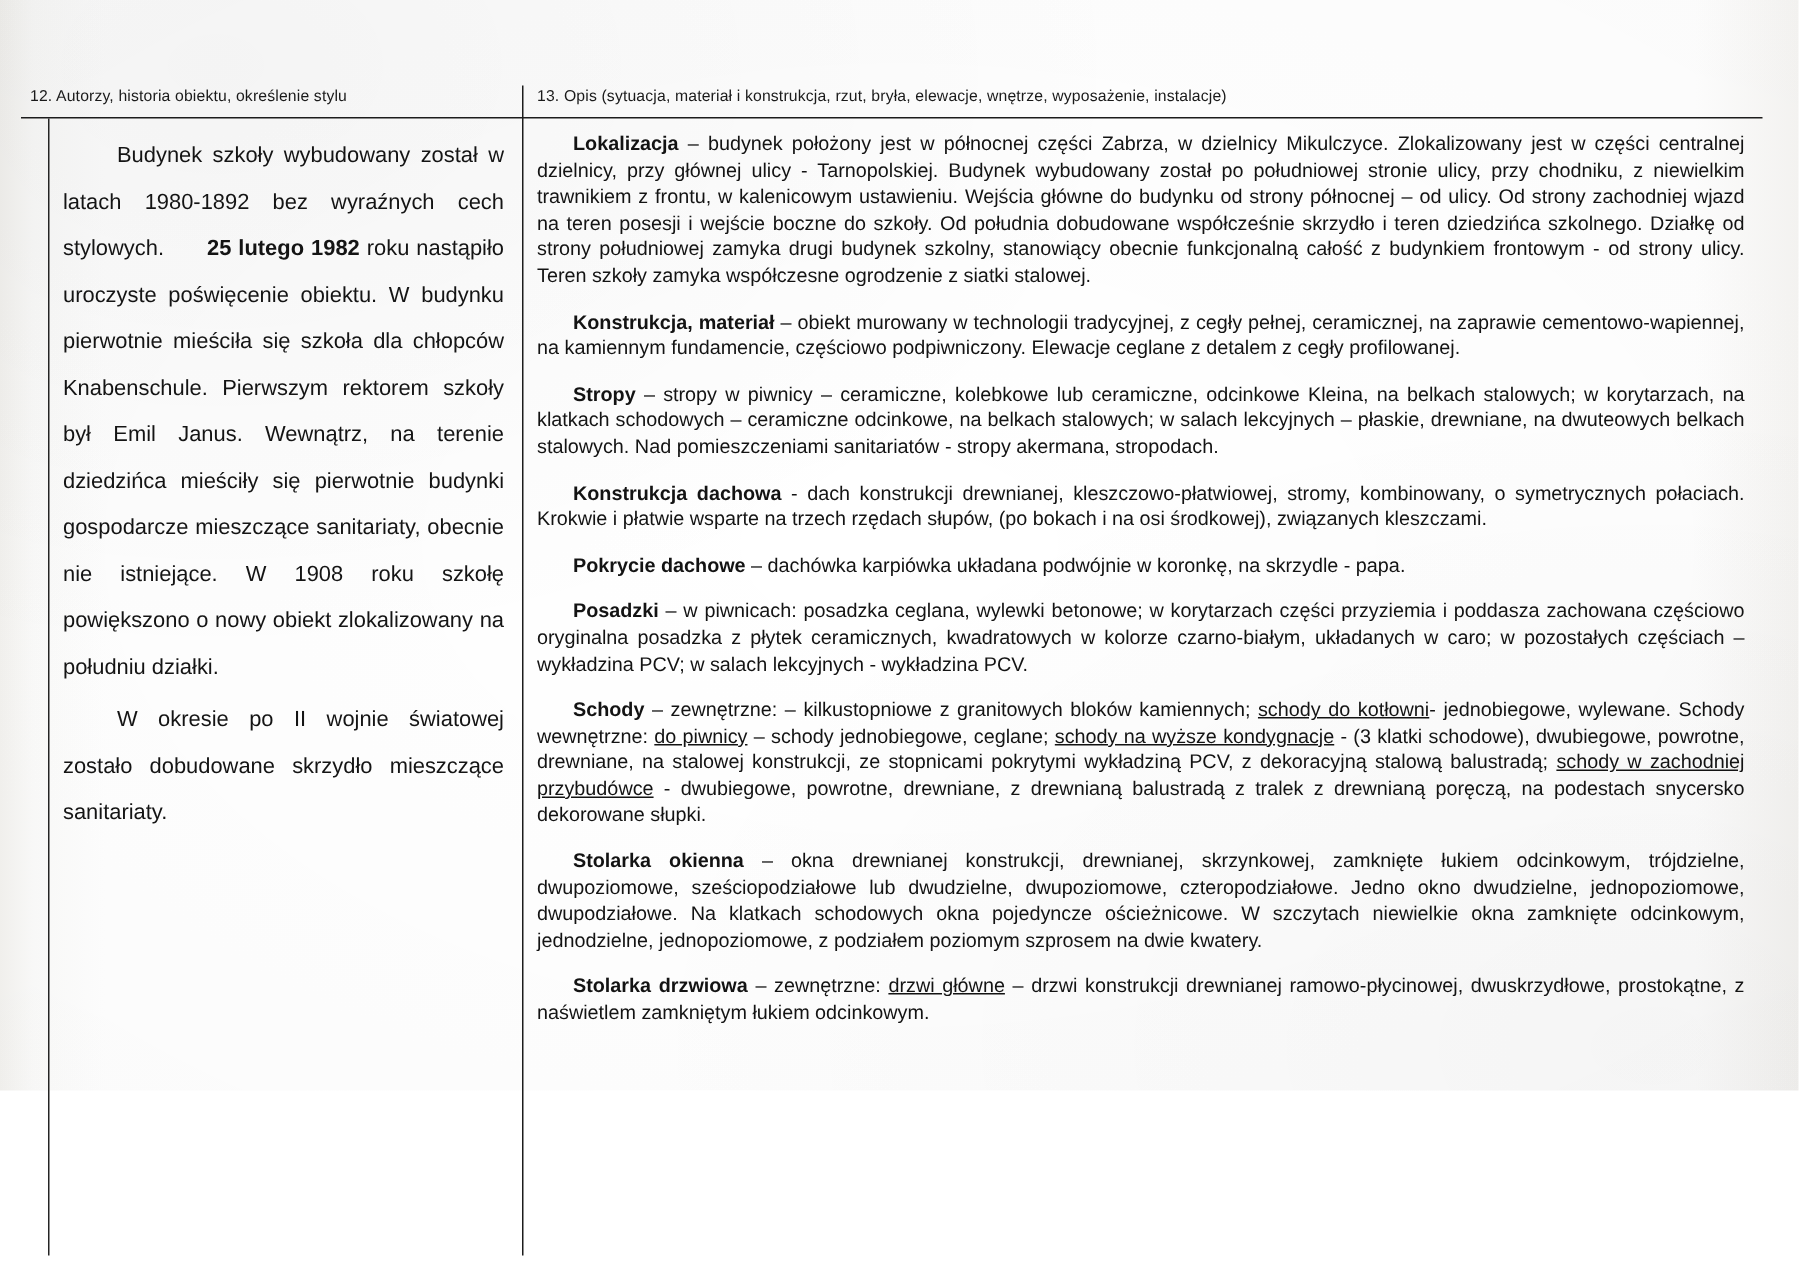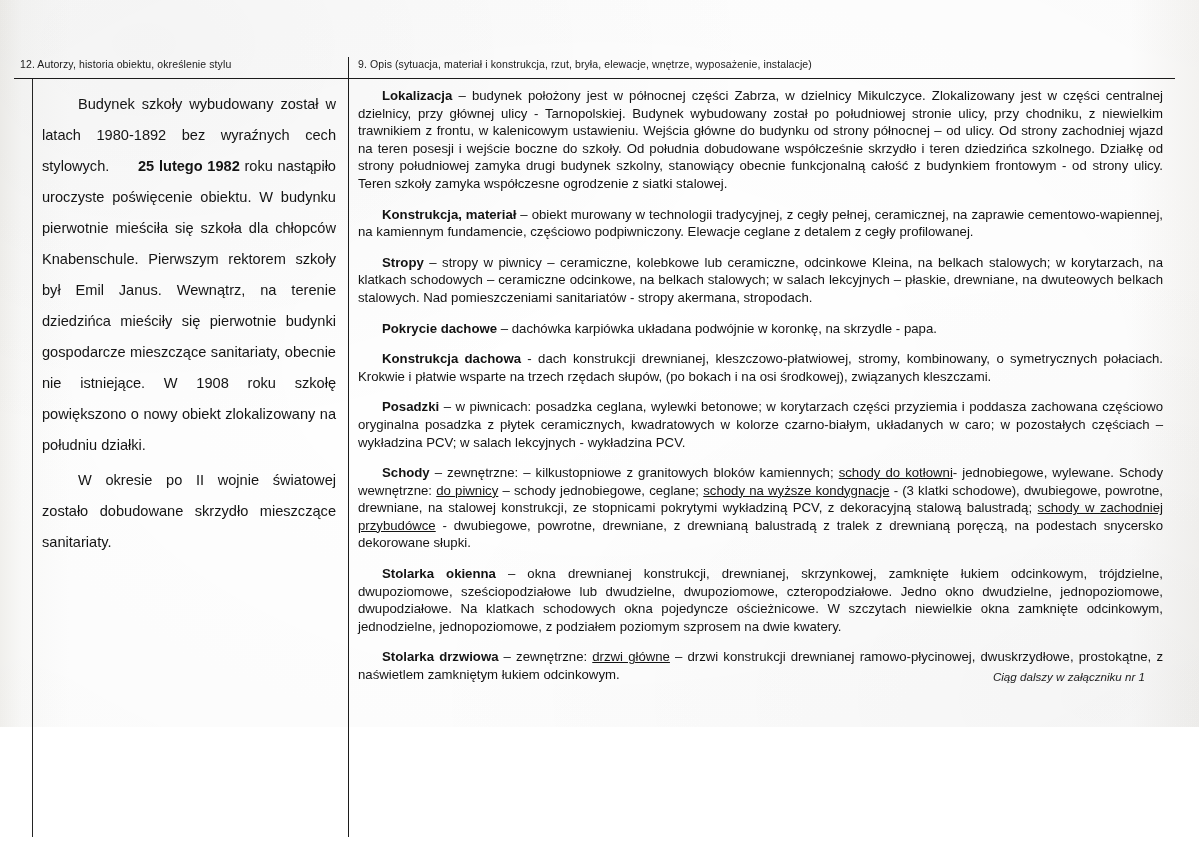--- a/index.html
+++ b/index.html
@@ -141,39 +141,38 @@
 </head>
 <body>
 
 <div class="page">
   <div class="paper-noise"></div>
 
   <div class="sheet">
 
     <div class="hdr-row">
       <div class="hdr-cell left">12. Autorzy, historia obiektu, określenie stylu</div>
-      <div class="hdr-cell right">9. Opis (sytuacja, materiał i konstrukcja, rzut, bryła, elewacje, wnętrze, wyposażenie, instalacje)</div>
+      <div class="hdr-cell right">13. Opis (sytuacja, materiał i konstrukcja, rzut, bryła, elewacje, wnętrze, wyposażenie, instalacje)</div>
     </div>
 
     <div class="rule-top"></div>
     <div class="vrule"></div>
     <div class="vrule-left-edge"></div>
 
     <div class="col-left">
       <p><span>Budynek szkoły wybudowany został w latach 1980-1892 bez wyraźnych cech stylowych. </span><span class="lead">25 lutego 1982</span><span> roku nastąpiło uroczyste poświęcenie obiektu. W budynku pierwotnie mieściła się szkoła dla chłopców </span><span class="it">Knabenschule</span><span>. Pierwszym rektorem szkoły był Emil Janus. Wewnątrz, na terenie dziedzińca mieściły się pierwotnie budynki gospodarcze mieszczące sanitariaty, obecnie nie istniejące. W 1908 roku szkołę powiększono o nowy obiekt zlokalizowany na południu działki.</span></p>
       <p><span>W okresie po II wojnie światowej zostało dobudowane skrzydło mieszczące sanitariaty.</span></p>
     </div>
 
     <div class="col-right">
       <p><span class="lead">Lokalizacja</span><span> – budynek położony jest w północnej części Zabrza, w dzielnicy Mikulczyce. Zlokalizowany jest w części centralnej dzielnicy, przy głównej ulicy - Tarnopolskiej. Budynek wybudowany został po południowej stronie ulicy, przy chodniku, z niewielkim trawnikiem z frontu, w kalenicowym ustawieniu. Wejścia główne do budynku od strony północnej – od ulicy. Od strony zachodniej wjazd na teren posesji i wejście boczne do szkoły. Od południa dobudowane współcześnie skrzydło i teren dziedzińca szkolnego. Działkę od strony południowej zamyka drugi budynek szkolny, stanowiący obecnie funkcjonalną całość z budynkiem frontowym - od strony ulicy. Teren szkoły zamyka współczesne ogrodzenie z siatki stalowej.</span></p>
       <p><span class="lead">Konstrukcja, materiał</span><span> – obiekt murowany w technologii tradycyjnej, z cegły pełnej, ceramicznej, na zaprawie cementowo-wapiennej, na kamiennym fundamencie, częściowo podpiwniczony. Elewacje ceglane z detalem z cegły profilowanej.</span></p>
       <p><span class="lead">Stropy</span><span> – stropy w piwnicy – ceramiczne, kolebkowe lub ceramiczne, odcinkowe Kleina, na belkach stalowych; w korytarzach, na klatkach schodowych – ceramiczne odcinkowe, na belkach stalowych;  w salach  lekcyjnych – płaskie, drewniane, na dwuteowych belkach stalowych. Nad pomieszczeniami sanitariatów - stropy akermana, stropodach.</span></p>
+      <p><span class="lead"> Konstrukcja dachowa</span><span> - dach konstrukcji drewnianej, kleszczowo-płatwiowej, stromy, kombinowany, o symetrycznych połaciach. Krokwie i płatwie wsparte na trzech rzędach słupów, (po bokach i na osi środkowej), związanych kleszczami.</span></p>
       <p><span class="lead">Pokrycie dachowe</span><span> – dachówka karpiówka układana podwójnie w koronkę, na skrzydle - papa.</span></p>
-      <p><span class="lead"> Konstrukcja dachowa</span><span> - dach konstrukcji drewnianej, kleszczowo-płatwiowej, stromy, kombinowany, o symetrycznych połaciach. Krokwie i płatwie wsparte na trzech rzędach słupów, (po bokach i na osi środkowej), związanych kleszczami.</span></p>
       <p><span class="lead">Posadzki</span><span> – w piwnicach: posadzka ceglana, wylewki betonowe; w korytarzach części przyziemia i poddasza zachowana częściowo oryginalna posadzka z płytek ceramicznych, kwadratowych w kolorze czarno-białym, układanych  w caro; w pozostałych częściach – wykładzina PCV; w salach lekcyjnych  - wykładzina PCV.</span></p>
       <p><span class="lead">Schody</span><span> – </span><span class="it">zewnętrzne:</span><span> – kilkustopniowe z granitowych bloków kamiennych; </span><span class="ul">schody do kotłowni</span><span>- jednobiegowe, wylewane. </span><span class="it">Schody wewnętrzne:</span><span> </span><span class="ul">do piwnicy</span><span> – schody jednobiegowe, ceglane; </span><span class="ul">schody na wyższe kondygnacje</span><span> - (3 klatki schodowe), dwubiegowe, powrotne, drewniane, na stalowej konstrukcji, ze stopnicami pokrytymi wykładziną PCV, z dekoracyjną stalową balustradą; </span><span class="ul">schody w zachodniej przybudówce</span><span> - dwubiegowe, powrotne, drewniane, z drewnianą balustradą z tralek z drewnianą poręczą, na podestach snycersko dekorowane słupki.</span></p>
       <p><span class="lead">Stolarka okienna</span><span> – okna drewnianej konstrukcji, drewnianej, skrzynkowej, zamknięte łukiem odcinkowym, trójdzielne, dwupoziomowe, sześciopodziałowe lub dwudzielne, dwupoziomowe, czteropodziałowe. Jedno okno dwudzielne, jednopoziomowe, dwupodziałowe. Na klatkach schodowych okna pojedyncze ościeżnicowe. W szczytach niewielkie okna zamknięte odcinkowym, jednodzielne, jednopoziomowe, z podziałem poziomym szprosem  na dwie kwatery.</span></p>
       <p><span class="lead">Stolarka drzwiowa</span><span> – </span><span class="it">zewnętrzne:</span><span> </span><span class="ul">drzwi główne</span><span> – drzwi konstrukcji drewnianej ramowo-płycinowej, dwuskrzydłowe, prostokątne, z naświetlem  zamkniętym łukiem odcinkowym.</span></p>
-      <span class="cont-note">Ciąg dalszy w załączniku nr 1</span>
     </div>
 
   </div>
 </div>
 
 </body></html>

